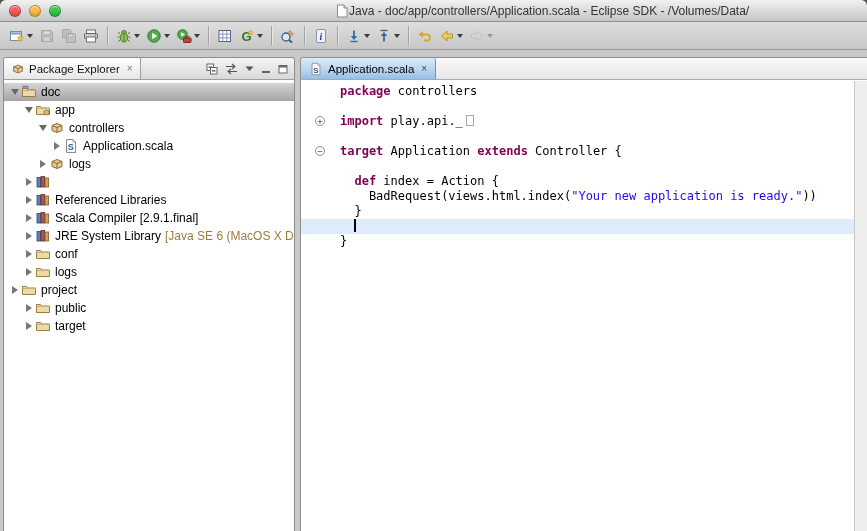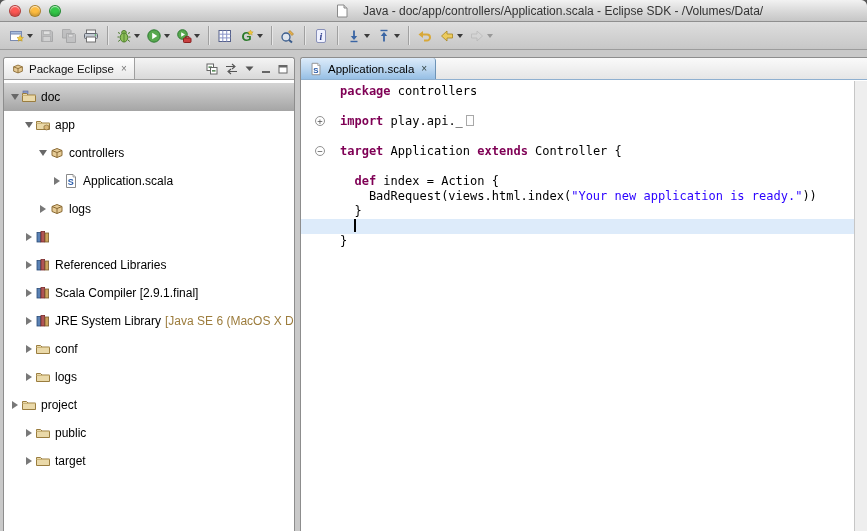--- a/index.html
+++ b/index.html
@@ -7,21 +7,21 @@
     font-family:"Liberation Sans",sans-serif}
   .window{position:absolute;inset:0;background:#c9c9c9;border-radius:6px 6px 0 0;overflow:hidden}
 
   
   .titlebar{position:absolute;left:0;top:0;right:0;height:22px;
     background:linear-gradient(#f2f2f2,#d6d6d6 60%,#c6c6c6);
     border-bottom:1px solid #8f8f8f;border-radius:6px 6px 0 0}
   .lights{position:absolute;left:9px;top:5px;display:flex;gap:8px}
   .light{width:12px;height:12px;border-radius:50%;border:1px solid rgba(0,0,0,.3);
     box-shadow:inset 0 1px 1px rgba(255,255,255,.7), inset 0 -2px 2px rgba(0,0,0,.15)}
-  .title{position:absolute;left:336px;top:3px;height:16px;display:flex;align-items:center;gap:15px;
+  .title{position:absolute;left:336px;top:3px;height:16px;display:flex;align-items:center;gap:1px;
     font-size:12px;color:#333;white-space:nowrap}
 
   
   .toolbar{position:absolute;top:22px;left:0;right:0;height:28px;
     background:linear-gradient(#dedede,#c7c7c7);border-bottom:1px solid #9c9c9c;
     display:flex;align-items:center;padding:0 6px}
   .tbtn{display:inline-flex;align-items:center;height:24px;padding:0 3px;border-radius:3px}
   .tbtn.dis{opacity:.38;filter:grayscale(.9)}
   .caret{width:0;height:0;border-left:3.5px solid transparent;border-right:3.5px solid transparent;
     border-top:4px solid #3a3a3a;margin-left:2px}
@@ -37,21 +37,21 @@
   .view-header{height:22px;display:flex;align-items:stretch;
     background:linear-gradient(#f4f4f4,#d9d9d9);border-bottom:1px solid #9f9f9f;
     border-radius:3px 3px 0 0}
   .view-tab{display:flex;align-items:center;gap:4px;padding:0 7px;
     background:linear-gradient(#ffffff,#e7e7e7);border-right:1px solid #9f9f9f;
     font-size:11.5px;color:#111;border-radius:3px 0 0 0}
   .view-close{font-size:10px;color:#777;margin-left:3px;line-height:10px}
   .view-tools{margin-left:auto;display:flex;align-items:center;gap:7px;padding-right:6px}
   .vbtn{display:inline-flex;align-items:center}
   .tree{position:absolute;left:0;right:0;top:23px;bottom:0;overflow:hidden;padding-top:2px;background:#fff}
-  .trow{height:28px;display:flex;align-items:center;font-size:12px;color:#000;
+  .trow{height:18px;display:flex;align-items:center;font-size:12px;color:#000;
     white-space:nowrap;overflow:hidden}
   .trow.sel{background:linear-gradient(#d4d4d4,#a5a5a5)}
   .tw{width:13px;flex:none;display:flex;justify-content:center;align-items:center}
   .arrow.collapsed::before{content:'';display:block;border-left:6px solid #787878;
     border-top:4px solid transparent;border-bottom:4px solid transparent}
   .arrow.expanded::before{content:'';display:block;border-top:6px solid #686868;
     border-left:4px solid transparent;border-right:4px solid transparent}
   .ticon{width:16px;height:16px;flex:none;margin-right:4px;display:inline-flex}
   .tdec{color:#9c7c3c;margin-left:4px}
 
@@ -263,21 +263,21 @@
 
   <div class="panel">
     <div class="view-header">
       <div class="view-tab">
         <span class="icon sm" id="pkgicon">
             <svg width="16" height="16" viewBox="0 0 16 16">
               <path d="M3 5.5L8 3.5l5 2v5L8 12.5l-5-2z" fill="#e6cb96" stroke="#8a6a34"></path>
               <path d="M3 5.5L8 7.5l5-2M8 7.5v5" fill="none" stroke="#8a6a34"></path>
             </svg>
           </span>
-        <span>Package Eclipse</span>
+        <span>Package Explorer</span>
         <span class="view-close">×</span>
       </div>
       <div class="view-tools" id="vtools">
           <span class="vbtn">
             <span class="icon">
               <svg width="12" height="12" viewBox="0 0 12 12">
                 <rect x="1" y="1" width="6.5" height="6.5" fill="#fff" stroke="#666"></rect>
                 <path d="M2.5 4.2h3.5" stroke="#2a6a2a" stroke-width="1.2"></path>
                 <rect x="4.5" y="4.5" width="6.5" height="6.5" fill="#fff" stroke="#666"></rect>
                 <path d="M6 7.8h3.5" stroke="#2a6a2a" stroke-width="1.2"></path>

